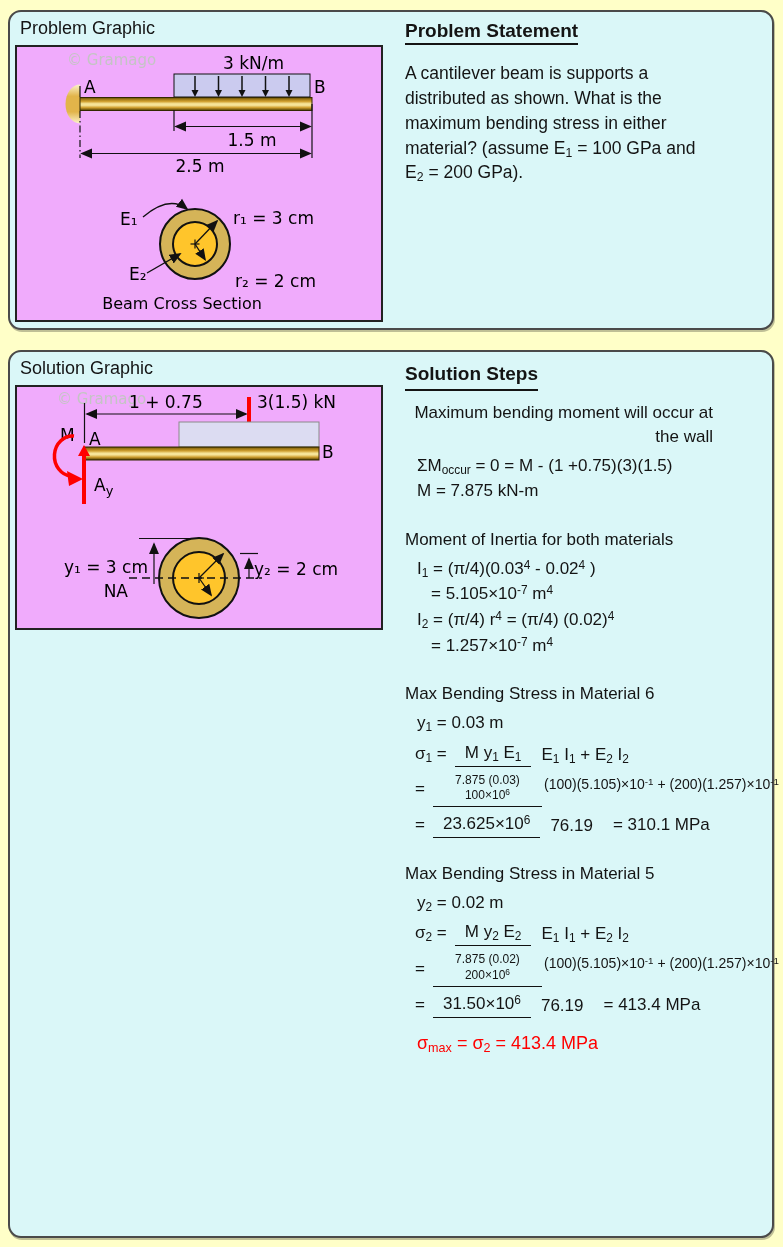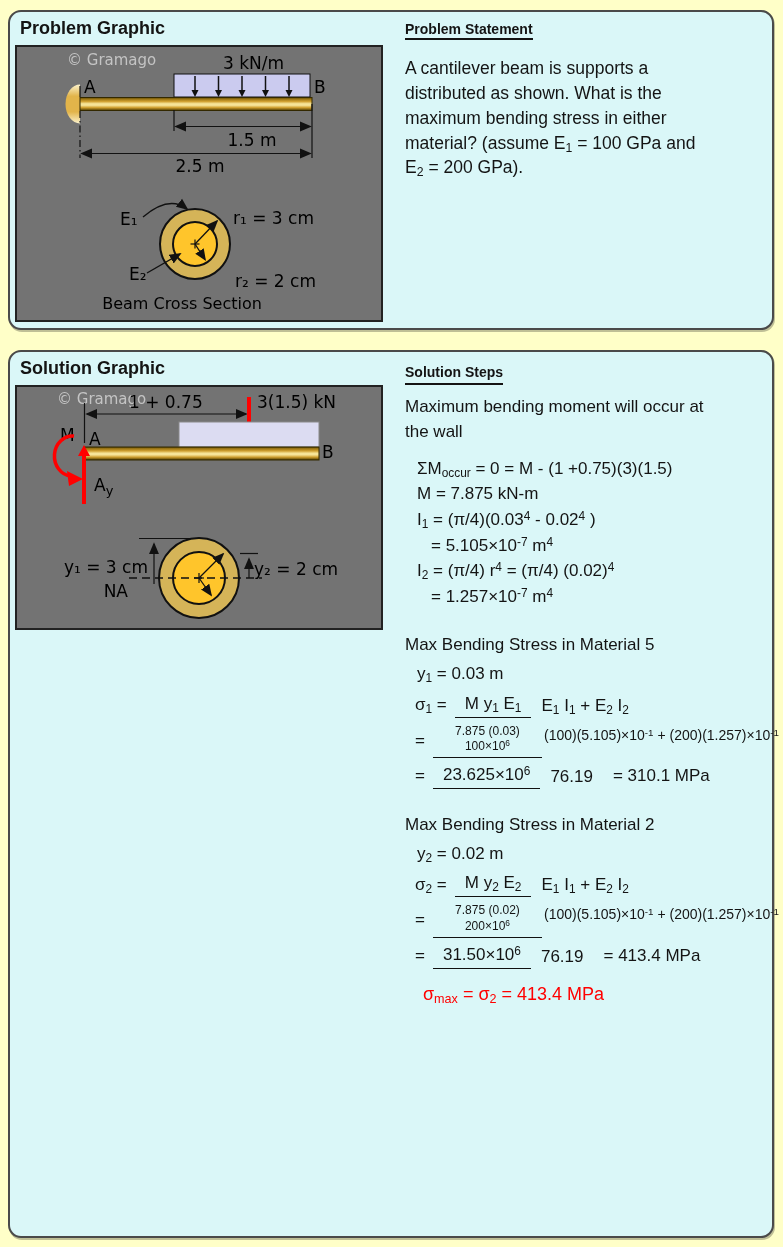--- a/index.html
+++ b/index.html
@@ -6,42 +6,42 @@
   body{
     width:783px;height:1247px;background:#FFFFC8;position:relative;
     font-family:"Liberation Sans",sans-serif;color:#141414;overflow:hidden;
   }
   .panel{
     position:absolute;left:8px;width:762px;background:#DAF7F8;
     border:2px solid #4a4a4a;border-radius:13px;box-shadow:1px 2px 0 rgba(0,0,0,0.25);
   }
   #panel-problem{top:10px;height:316px;}
   #panel-solution{top:350px;height:884px;}
-  .panel-title{position:absolute;top:6px;left:10px;font-size:18px;font-weight:bold;}
-  .gbox{position:absolute;left:5px;top:33px;width:364px;background:#737373;border:2px solid #222;}
+  .panel-title{position:absolute;top:6px;left:10px;font-size:18px;font-weight:normal;}
+  .gbox{position:absolute;left:5px;top:33px;width:364px;background:#f0abfc;border:2px solid #222;}
   #problem-gbox{height:273px;}
   #solution-gbox{height:241px;}
   .rcol{position:absolute;left:395px;top:8px;width:376px;}
-  .rtitle{font-size:14px;font-weight:bold;border-bottom:2px solid #141414;display:inline-block;padding-bottom:1px;}
+  .rtitle{font-size:19px;font-weight:bold;border-bottom:2px solid #141414;display:inline-block;padding-bottom:1px;}
   p.statement{margin:16px 0 0;font-size:17.5px;line-height:1.42;width:304px;}
   .steps{font-size:17px;line-height:1.45;}
-  .steps .intro{width:308px;margin:10px 0 12px;}
+  .steps .intro{width:308px;margin:10px 0 4px;text-align:right;}
   .steps .lead{margin:24px 0 4px;}
   .eq{margin:1px 0 1px 12px;}
   .eq.cont{margin-left:26px;}
   sub{font-size:0.7em;vertical-align:-0.25em;line-height:0;}
   sup{font-size:0.7em;vertical-align:0.45em;line-height:0;}
   .eqrow{display:flex;align-items:center;margin:6px 0 6px 10px;}
   .frac{display:inline-flex;flex-direction:row;text-align:center;margin-left:8px;line-height:1.3;}
   .frac .num{padding:0 10px 2px;border-bottom:1.7px solid #111;}
   .frac .den{padding:2px 10px 0;}
   .frac2 .num{font-size:12px;}
   .frac2 .den{font-size:14px;white-space:nowrap;padding:2px 2px 0;}
   .suffix{margin-left:10px;white-space:nowrap;text-align:right;}
-  .result-line{color:#FF0000;margin:12px 0 0 18px;font-size:18px;}
+  .result-line{color:#FF0000;margin:12px 0 0 12px;font-size:18px;}
   svg{display:block;}
   svg text{font-family:"DejaVu Sans","Liberation Sans",sans-serif;}
 </style>
 </head>
 <body>
 
 <div class="panel" id="panel-problem">
   <div class="panel-title">Problem Graphic</div>
 
   <div class="gbox" id="problem-gbox">
@@ -189,26 +189,27 @@
     </svg>
   </div>
 
   <div class="rcol steps">
     <span class="rtitle">Solution Steps</span>
 
     <p class="intro">Maximum bending moment will occur at the wall</p>
     <div class="eq">ΣM<sub>occur</sub> = 0 = M - (1 +0.75)(3)(1.5)</div>
     <div class="eq">M = 7.875 kN-m</div>
 
+    <p class="lead">Moment of Inertia for both materials</p>
     <div class="eq">I<sub>1</sub> = (π/4)(0.03<sup>4</sup> - 0.02<sup>4</sup> )</div>
     <div class="eq cont">= 5.105×10<sup>-7</sup> m<sup>4</sup></div>
     <div class="eq">I<sub>2</sub> = (π/4) r<sup>4</sup> = (π/4) (0.02)<sup>4</sup></div>
     <div class="eq cont">= 1.257×10<sup>-7</sup> m<sup>4</sup></div>
 
-    <p class="lead">Max Bending Stress in Material 5</p>
+    <p class="lead">Max Bending Stress in Material 6</p>
     <div class="eq">y<sub>1</sub> = 0.03 m</div>
     <div class="eqrow">
       <span>σ<sub>1</sub> =</span>
       <span class="frac">
         <span class="num">M y<sub>1</sub> E<sub>1</sub></span>
         <span class="den">E<sub>1</sub> I<sub>1</sub> + E<sub>2</sub> I<sub>2</sub></span>
       </span>
     </div>
     <div class="eqrow">
       <span>=</span>
@@ -219,21 +220,21 @@
     </div>
     <div class="eqrow">
       <span>=</span>
       <span class="frac">
         <span class="num">23.625×10<sup>6</sup></span>
         <span class="den">76.19</span>
       </span>
       <span class="suffix">= 310.1 MPa</span>
     </div>
 
-    <p class="lead">Max Bending Stress in Material 2</p>
+    <p class="lead">Max Bending Stress in Material 5</p>
     <div class="eq">y<sub>2</sub> = 0.02 m</div>
     <div class="eqrow">
       <span>σ<sub>2</sub> =</span>
       <span class="frac">
         <span class="num">M y<sub>2</sub> E<sub>2</sub></span>
         <span class="den">E<sub>1</sub> I<sub>1</sub> + E<sub>2</sub> I<sub>2</sub></span>
       </span>
     </div>
     <div class="eqrow">
       <span>=</span>

